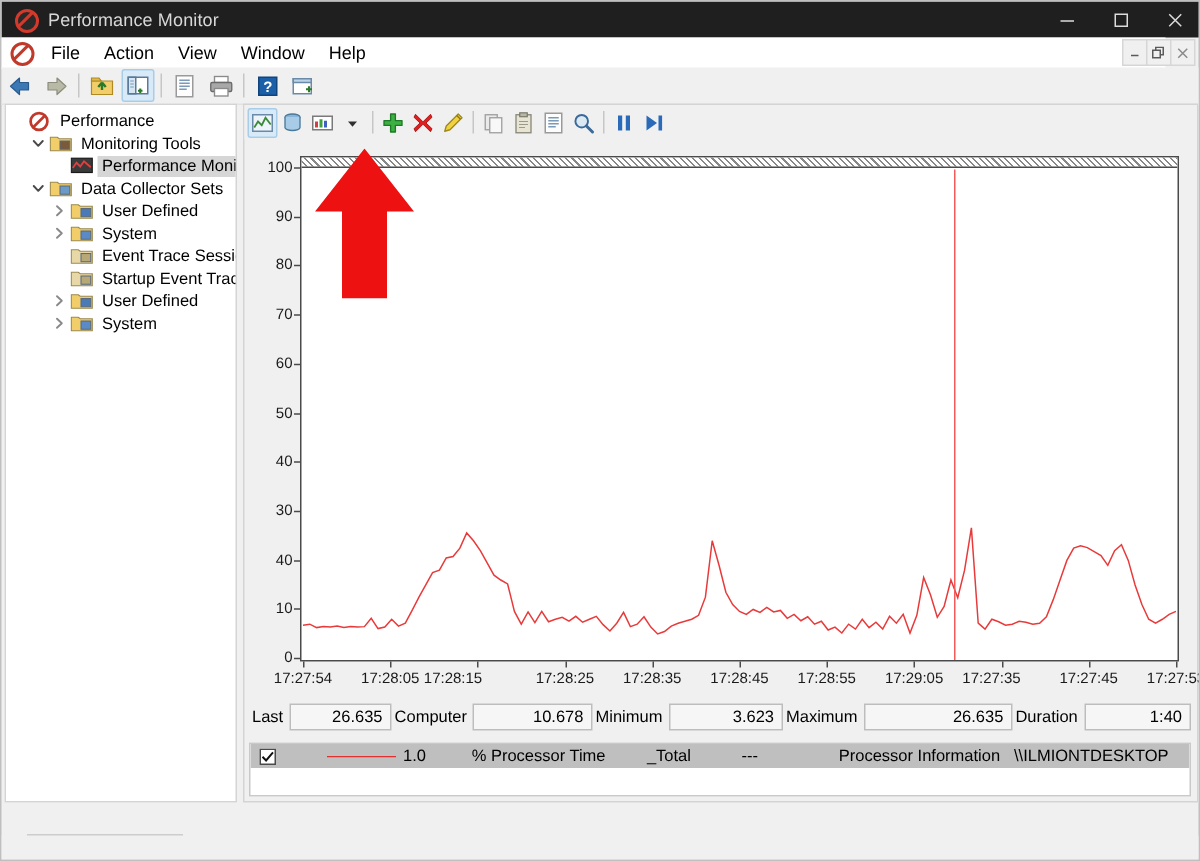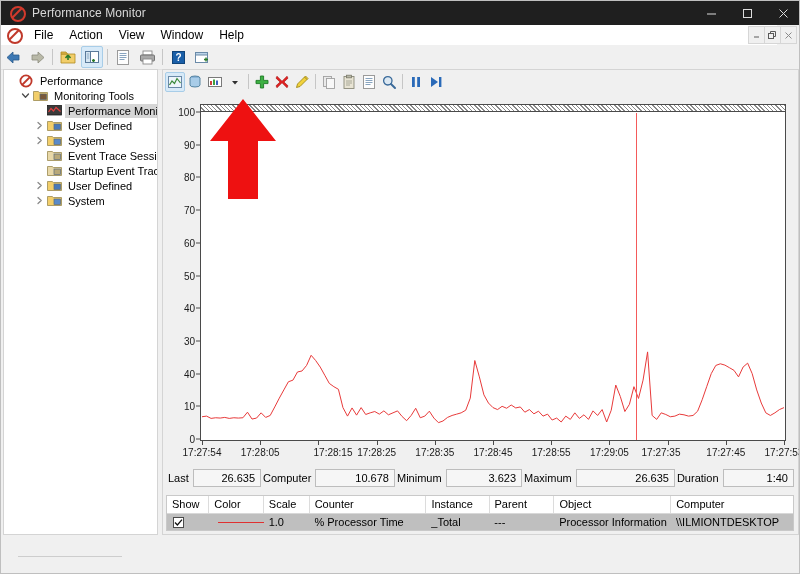--- a/index.html
+++ b/index.html
@@ -616,20 +616,34 @@
         </div>
         <div class="tnode selected" style="padding-left: 28px;">
           <div class="chev"></div>
           <div class="ticon">
             <svg width="15" height="13" viewBox="0 0 15 13">
               <rect x="0.5" y="1.5" width="14" height="9.5" fill="#3a3a3a" stroke="#1a1a1a" stroke-width="0.8"></rect>
               <path d="M1.5 8 L4 4.5 L6.5 7 L9 3.5 L13.5 7.5" fill="none" stroke="#e04040" stroke-width="1.2"></path>
             </svg>
           </div>
           <div class="tlabel">Performance Monitor</div>
+        </div>
+        <div class="tnode" style="padding-left: 14px;">
+          <div class="chev">
+            <svg width="9" height="9" viewBox="0 0 9 9">
+              <path d="M1.5 3 L4.5 6.2 L7.5 3" fill="none" stroke="#4a4a4a" stroke-width="1.3" stroke-linecap="round" stroke-linejoin="round"></path>
+            </svg>
+          </div>
+          <div class="ticon">
+            <svg width="15" height="13" viewBox="0 0 15 13">
+              <path d="M0.5 2.5 L0.5 11.5 L14.5 11.5 L14.5 3.5 L6.5 3.5 L5.2 2.5 Z" fill="#f2ce6a" stroke="#9a8a50" stroke-width="0.8"></path>
+              <rect x="7" y="5" width="6.5" height="5.5" fill="#6a9ac8" stroke="#5a6a7a" stroke-width="0.7"></rect>
+            </svg>
+          </div>
+          <div class="tlabel">Data Collector Sets</div>
         </div>
         <div class="tnode" style="padding-left: 28px;">
           <div class="chev">
             <svg width="9" height="9" viewBox="0 0 9 9">
               <path d="M3 1.5 L6.2 4.5 L3 7.5" fill="none" stroke="#8a8a8a" stroke-width="1.3" stroke-linecap="round" stroke-linejoin="round"></path>
             </svg>
           </div>
           <div class="ticon">
             <svg width="15" height="13" viewBox="0 0 15 13">
               <path d="M0.5 2.5 L0.5 11.5 L14.5 11.5 L14.5 3.5 L6.5 3.5 L5.2 2.5 Z" fill="#f2ce6a" stroke="#9a8a50" stroke-width="0.8"></path>
@@ -826,21 +840,21 @@
         <svg id="plot-svg" width="584" height="335" viewBox="0 0 584 335">
             <polyline points="1.00,311.76 5.55,311.11 10.09,313.40 14.64,312.75 19.19,313.07 23.73,312.42 28.28,313.40 32.83,312.75 37.38,313.07 41.92,312.75 46.47,307.19 51.02,314.05 55.56,313.07 60.11,307.84 64.66,312.42 69.20,310.46 73.75,301.95 78.30,293.13 82.84,284.95 87.39,276.77 91.94,275.14 96.48,266.97 101.03,265.98 105.58,260.43 110.13,250.29 114.67,255.52 119.22,262.06 123.77,270.24 128.31,278.41 132.86,281.68 137.41,284.30 141.95,302.61 146.50,311.11 151.05,302.94 155.59,310.13 160.14,302.61 164.69,309.48 169.23,307.84 173.78,306.53 178.33,309.15 182.88,305.88 187.42,309.80 191.97,307.84 196.52,305.88 201.06,311.44 205.61,315.69 210.16,310.46 214.70,303.26 219.25,312.75 223.80,311.11 228.34,306.20 232.89,313.07 237.44,317.65 241.98,316.01 246.53,312.42 251.08,310.46 255.63,309.15 260.17,307.84 264.72,305.22 269.27,293.13 273.81,255.52 278.36,271.87 282.91,289.86 287.45,298.03 292.00,302.61 296.55,304.57 301.09,301.30 305.64,303.26 310.19,299.99 314.73,302.94 319.28,301.95 323.83,307.19 328.38,304.57 332.92,308.82 337.47,306.20 342.02,311.11 346.56,309.15 351.11,315.03 355.66,313.07 360.20,317.00 364.75,311.11 369.30,314.38 373.84,307.84 378.39,313.40 382.94,309.80 387.48,314.38 392.03,305.88 396.58,310.46 401.13,304.57 405.67,317.00 410.22,305.22 414.77,280.05 419.31,291.49 423.86,306.53 428.41,299.34 432.95,281.68 437.50,293.45 442.05,275.14 446.59,246.90 451.14,310.46 455.69,314.38 460.23,307.84 464.78,309.48 469.33,311.76 473.88,311.11 478.42,309.15 482.97,309.80 487.52,311.11 492.06,310.46 496.61,306.20 501.16,294.76 505.70,281.68 510.25,268.60 514.80,260.43 519.34,258.79 523.89,260.10 528.44,262.71 532.98,265.33 537.53,271.87 542.08,262.06 546.63,258.14 551.17,268.60 555.72,284.95 560.27,298.03 564.81,307.84 569.36,310.46 573.91,307.84 578.45,304.57 583.00,302.61" fill="none" stroke="#e83a3a" stroke-width="1"></polyline>
           </svg>
         <div class="scanline" id="scanline" style="left: 435.398px; height: 327px; background: rgb(244, 90, 90);"></div>
       </div>
       <div class="xlabels">
           <div class="xlab" style="left: 2px;">17:27:54</div>
           <div class="xtick" style="left: 2px;"></div>
           <div class="xlab" style="left: 60.2px;">17:28:05</div>
           <div class="xtick" style="left: 60.2px;"></div>
-          <div class="xlab" style="left: 133px;">17:28:15</div>
+          <div class="xlab" style="left: 102px;">17:28:15</div>
           <div class="xtick" style="left: 118.4px;"></div>
           <div class="xlab" style="left: 176.6px;">17:28:25</div>
           <div class="xtick" style="left: 176.6px;"></div>
           <div class="xlab" style="left: 234.8px;">17:28:35</div>
           <div class="xtick" style="left: 234.8px;"></div>
           <div class="xlab" style="left: 293px;">17:28:45</div>
           <div class="xtick" style="left: 293px;"></div>
           <div class="xlab" style="left: 351.2px;">17:28:55</div>
           <div class="xtick" style="left: 351.2px;"></div>
           <div class="xlab" style="left: 409.4px;">17:29:05</div>
@@ -861,30 +875,20 @@
       <div class="stat-box sb-avg">10.678</div>
       <div class="stat-label">Minimum</div>
       <div class="stat-box sb-min">3.623</div>
       <div class="stat-label">Maximum</div>
       <div class="stat-box sb-max">26.635</div>
       <div class="stat-label">Duration</div>
       <div class="stat-box sb-dur">1:40</div>
     </div>
 
     <div class="ctable">
-      <div class="ct-head" id="ct-head">
-          <div class="ct-th col-show">Show</div>
-          <div class="ct-th col-color">Color</div>
-          <div class="ct-th col-scale">Scale</div>
-          <div class="ct-th col-counter">Counter</div>
-          <div class="ct-th col-instance">Instance</div>
-          <div class="ct-th col-parent">Parent</div>
-          <div class="ct-th col-object">Object</div>
-          <div class="ct-th col-computer">Computer</div>
-        </div>
       <div id="ct-body">
           <div class="ct-row">
             <div class="ct-td col-show">
               <span class="chkbox">
                 <svg width="9" height="9" viewBox="0 0 9 9">
                   <path d="M1 4.5 L3.4 7 L8 1.6" fill="none" stroke="#101010" stroke-width="1.3"></path>
                 </svg>
               </span>
             </div>
             <div class="ct-td col-color">

